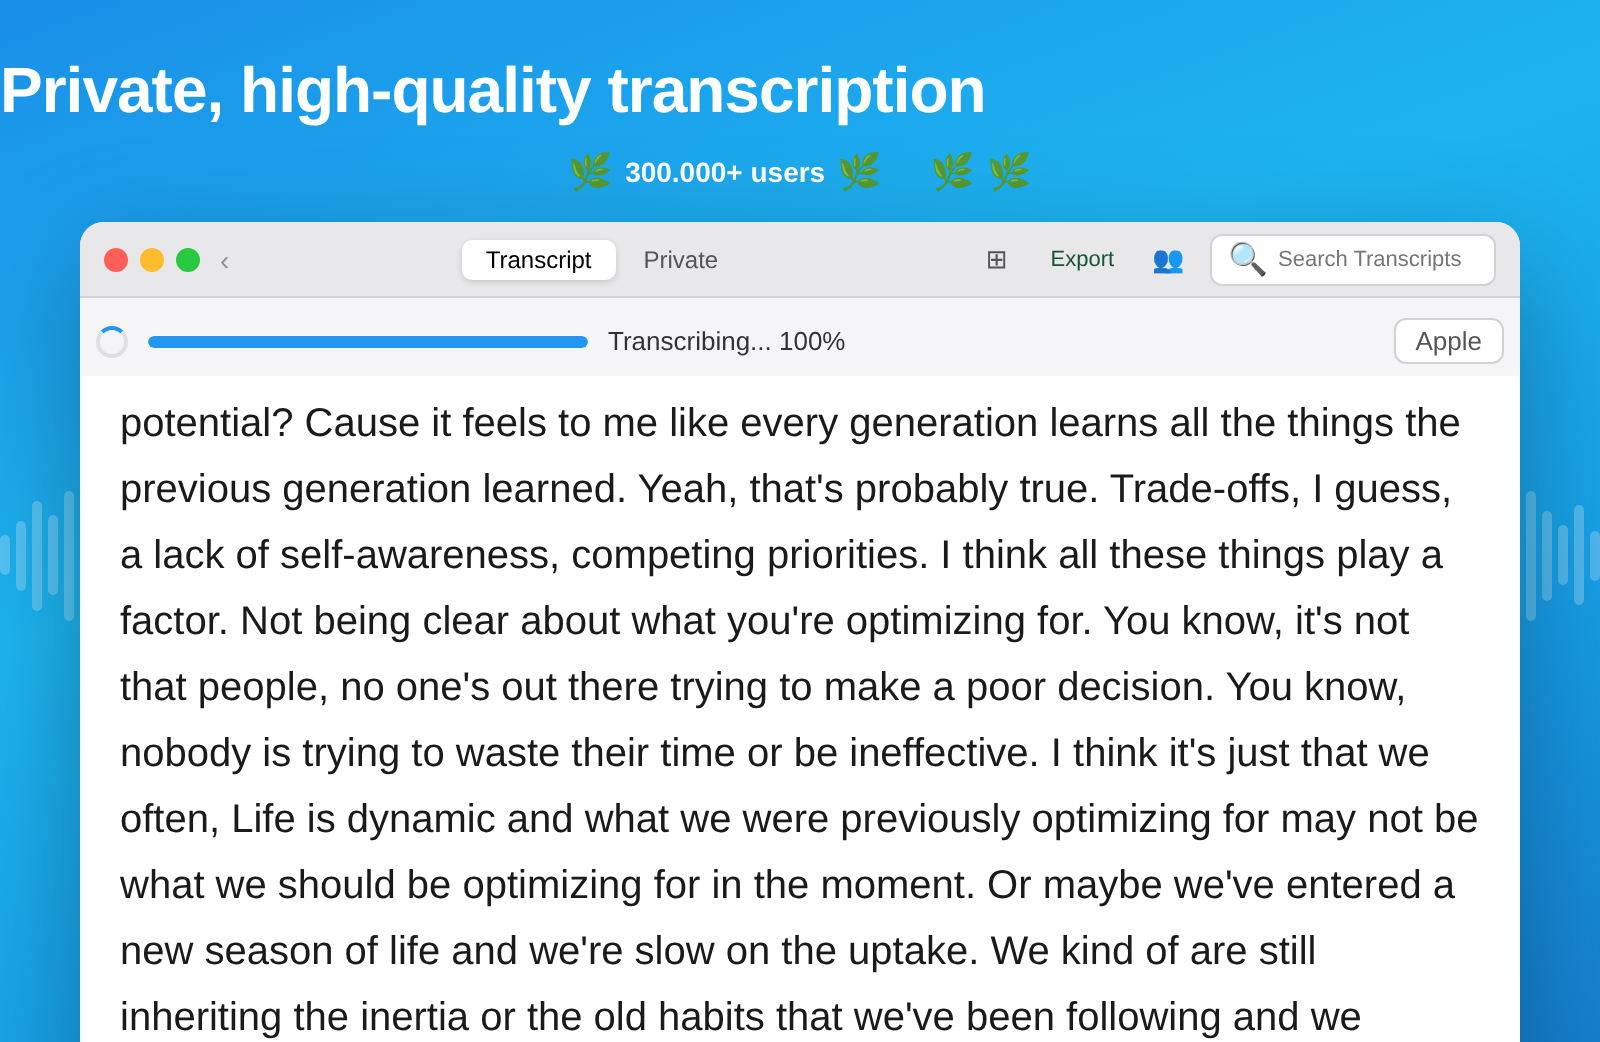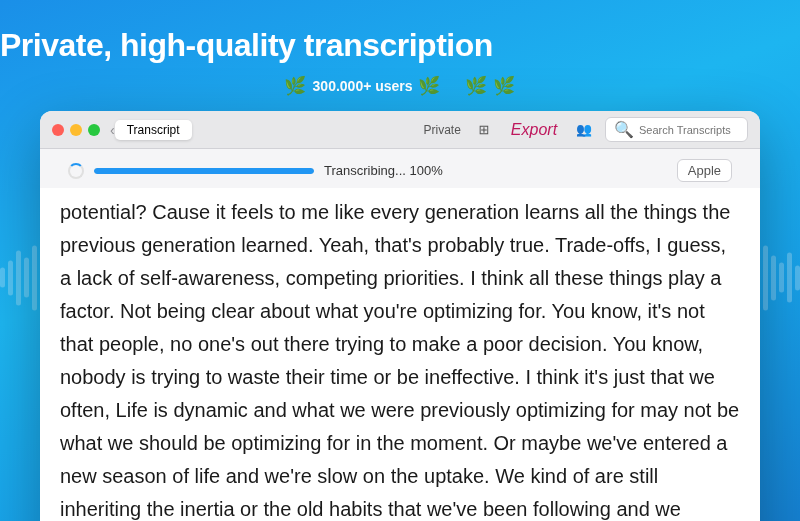--- a/index.html
+++ b/index.html
@@ -110,21 +110,21 @@
     .nav-arrow {
       margin-left: 10px;
       color: #8e8e93;
       font-size: 14px;
       cursor: pointer;
     }
 
     .tab-area {
       flex: 1;
       display: flex;
-      justify-content: space-between;
+      justify-content: center;
       align-items: center;
       gap: 2px;
     }
 
     .tab-btn {
       padding: 3px 12px;
       font-size: 12px;
       border-radius: 5px;
       cursor: pointer;
       color: #555;
@@ -148,26 +148,25 @@
       display: flex;
       align-items: center;
       justify-content: center;
       color: #555;
       font-size: 13px;
       cursor: pointer;
       border-radius: 4px;
     }
 
     .export-btn {
-      font-size: 16px;
-      color: #be185d;
+      font-size: 11px;
+      color: #14532d;
       cursor: pointer;
       padding: 2px 6px;
       border-radius: 4px;
-      font-style: italic;
     }
 
     .search-bar {
       display: flex;
       align-items: center;
       background: #fff;
       border: 1px solid #d1d1d6;
       border-radius: 6px;
       padding: 2px 8px;
       gap: 5px;
@@ -177,21 +176,21 @@
       border: none;
       outline: none;
       font-size: 11px;
       color: #8e8e93;
       background: transparent;
       width: 100px;
     }
 
     
     .progress-area {
-      padding: 10px 28px 6px;
+      padding: 10px 8px 6px;
       display: flex;
       align-items: center;
       justify-content: flex-start;
       background: #f5f5f7;
     }
 
     .progress-container {
       display: flex;
       align-items: center;
       gap: 10px;

